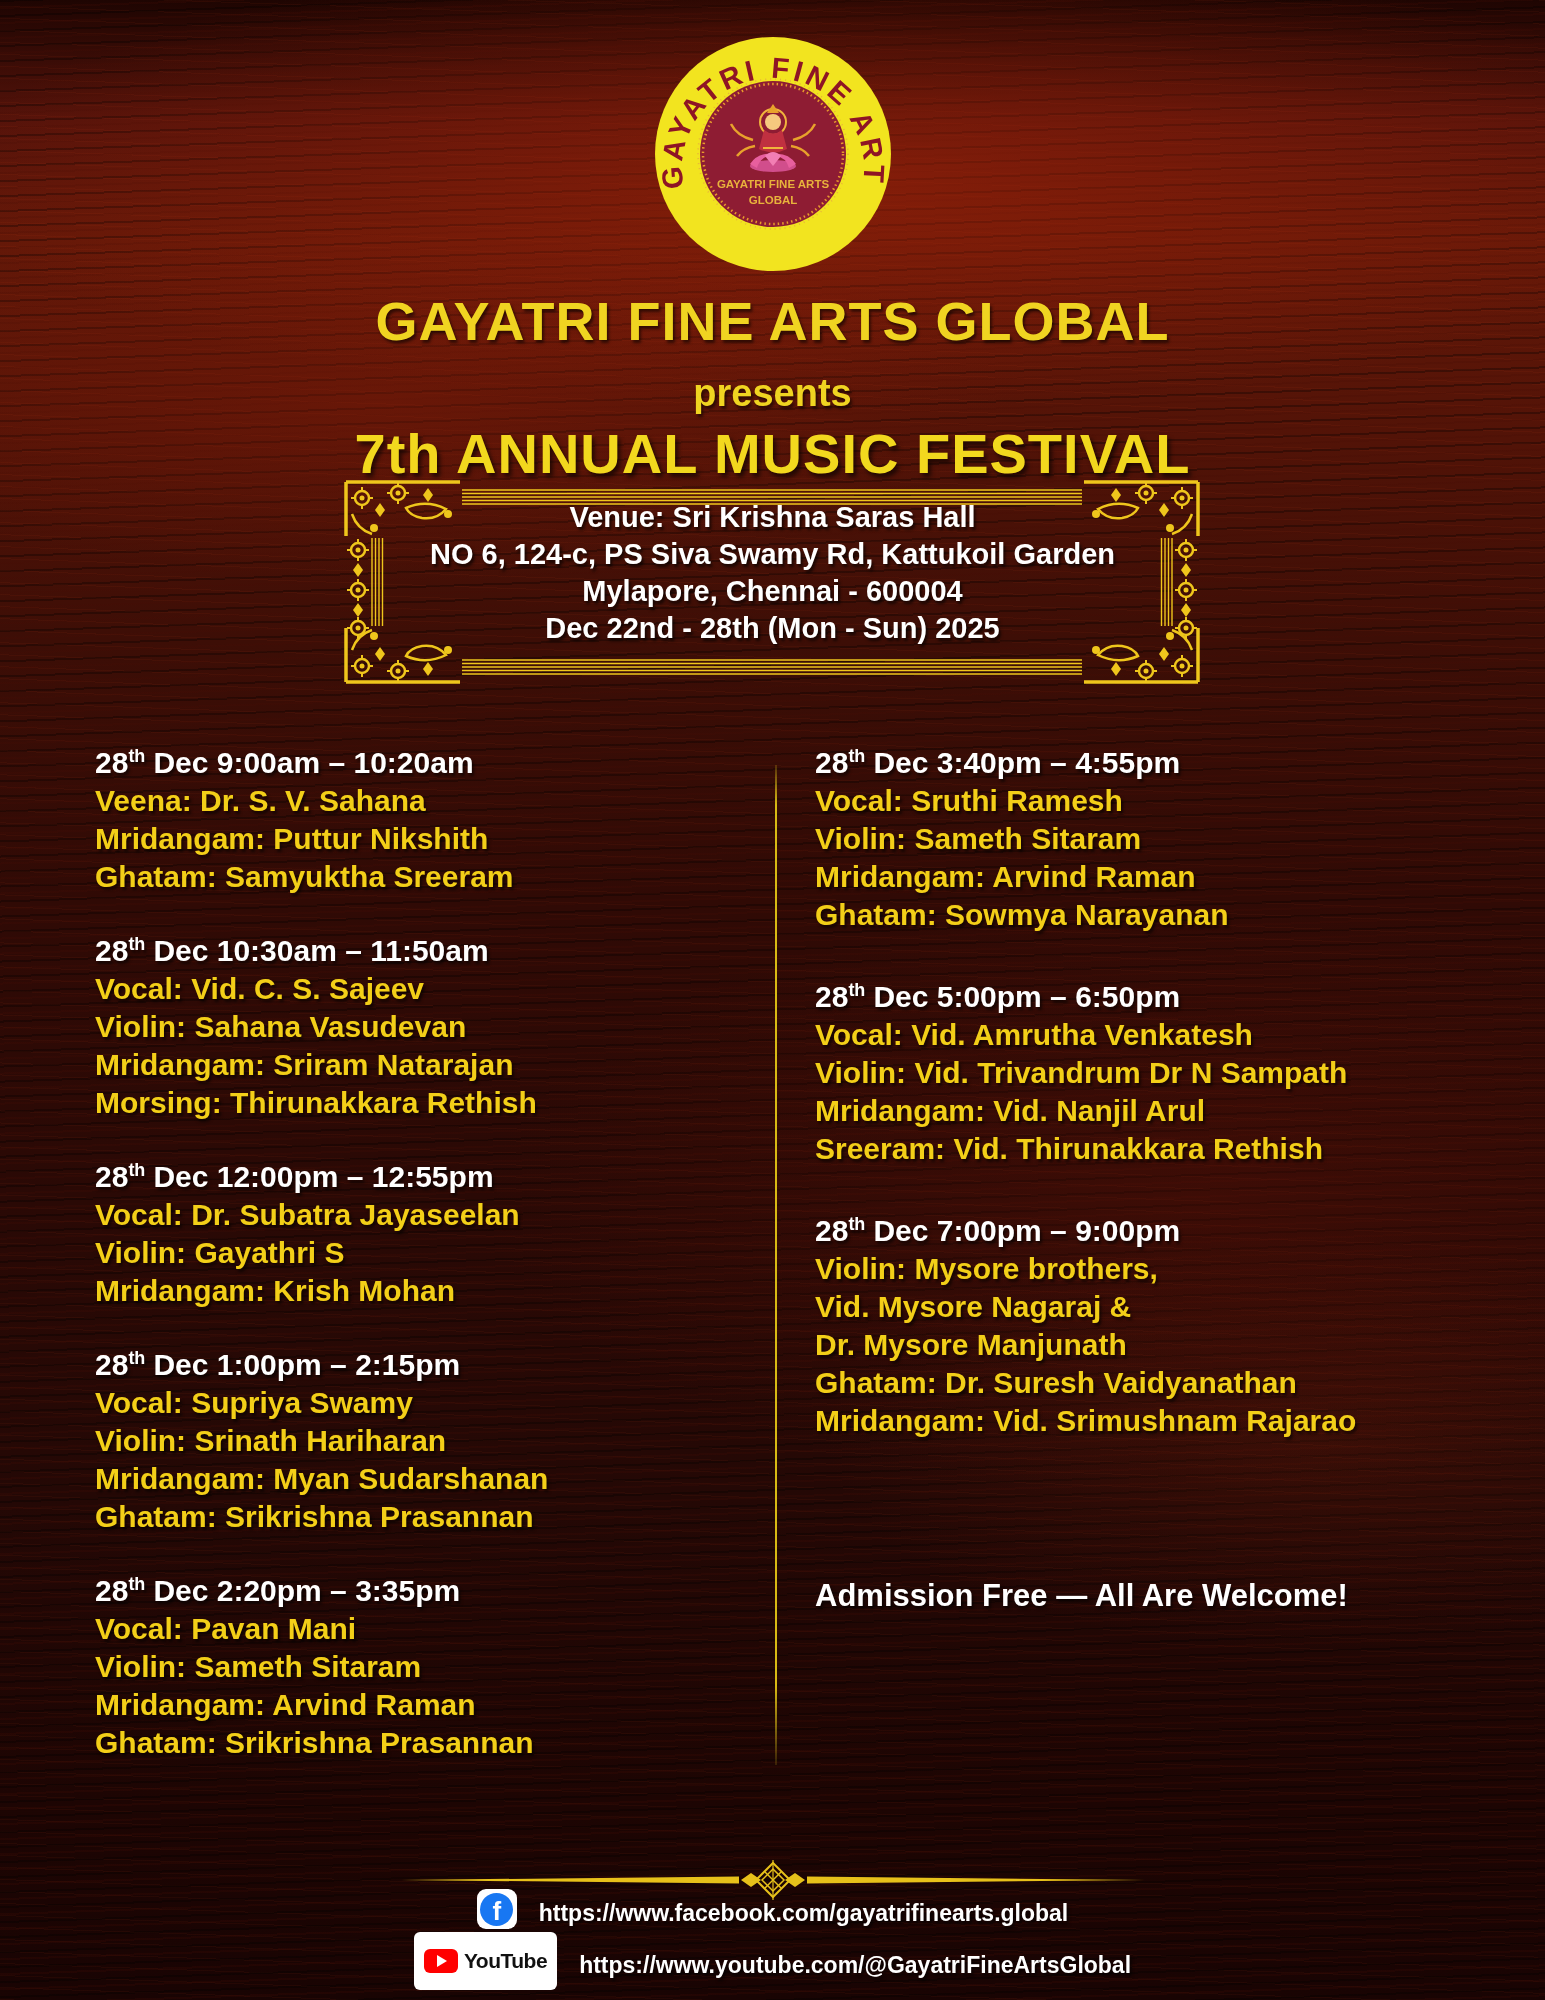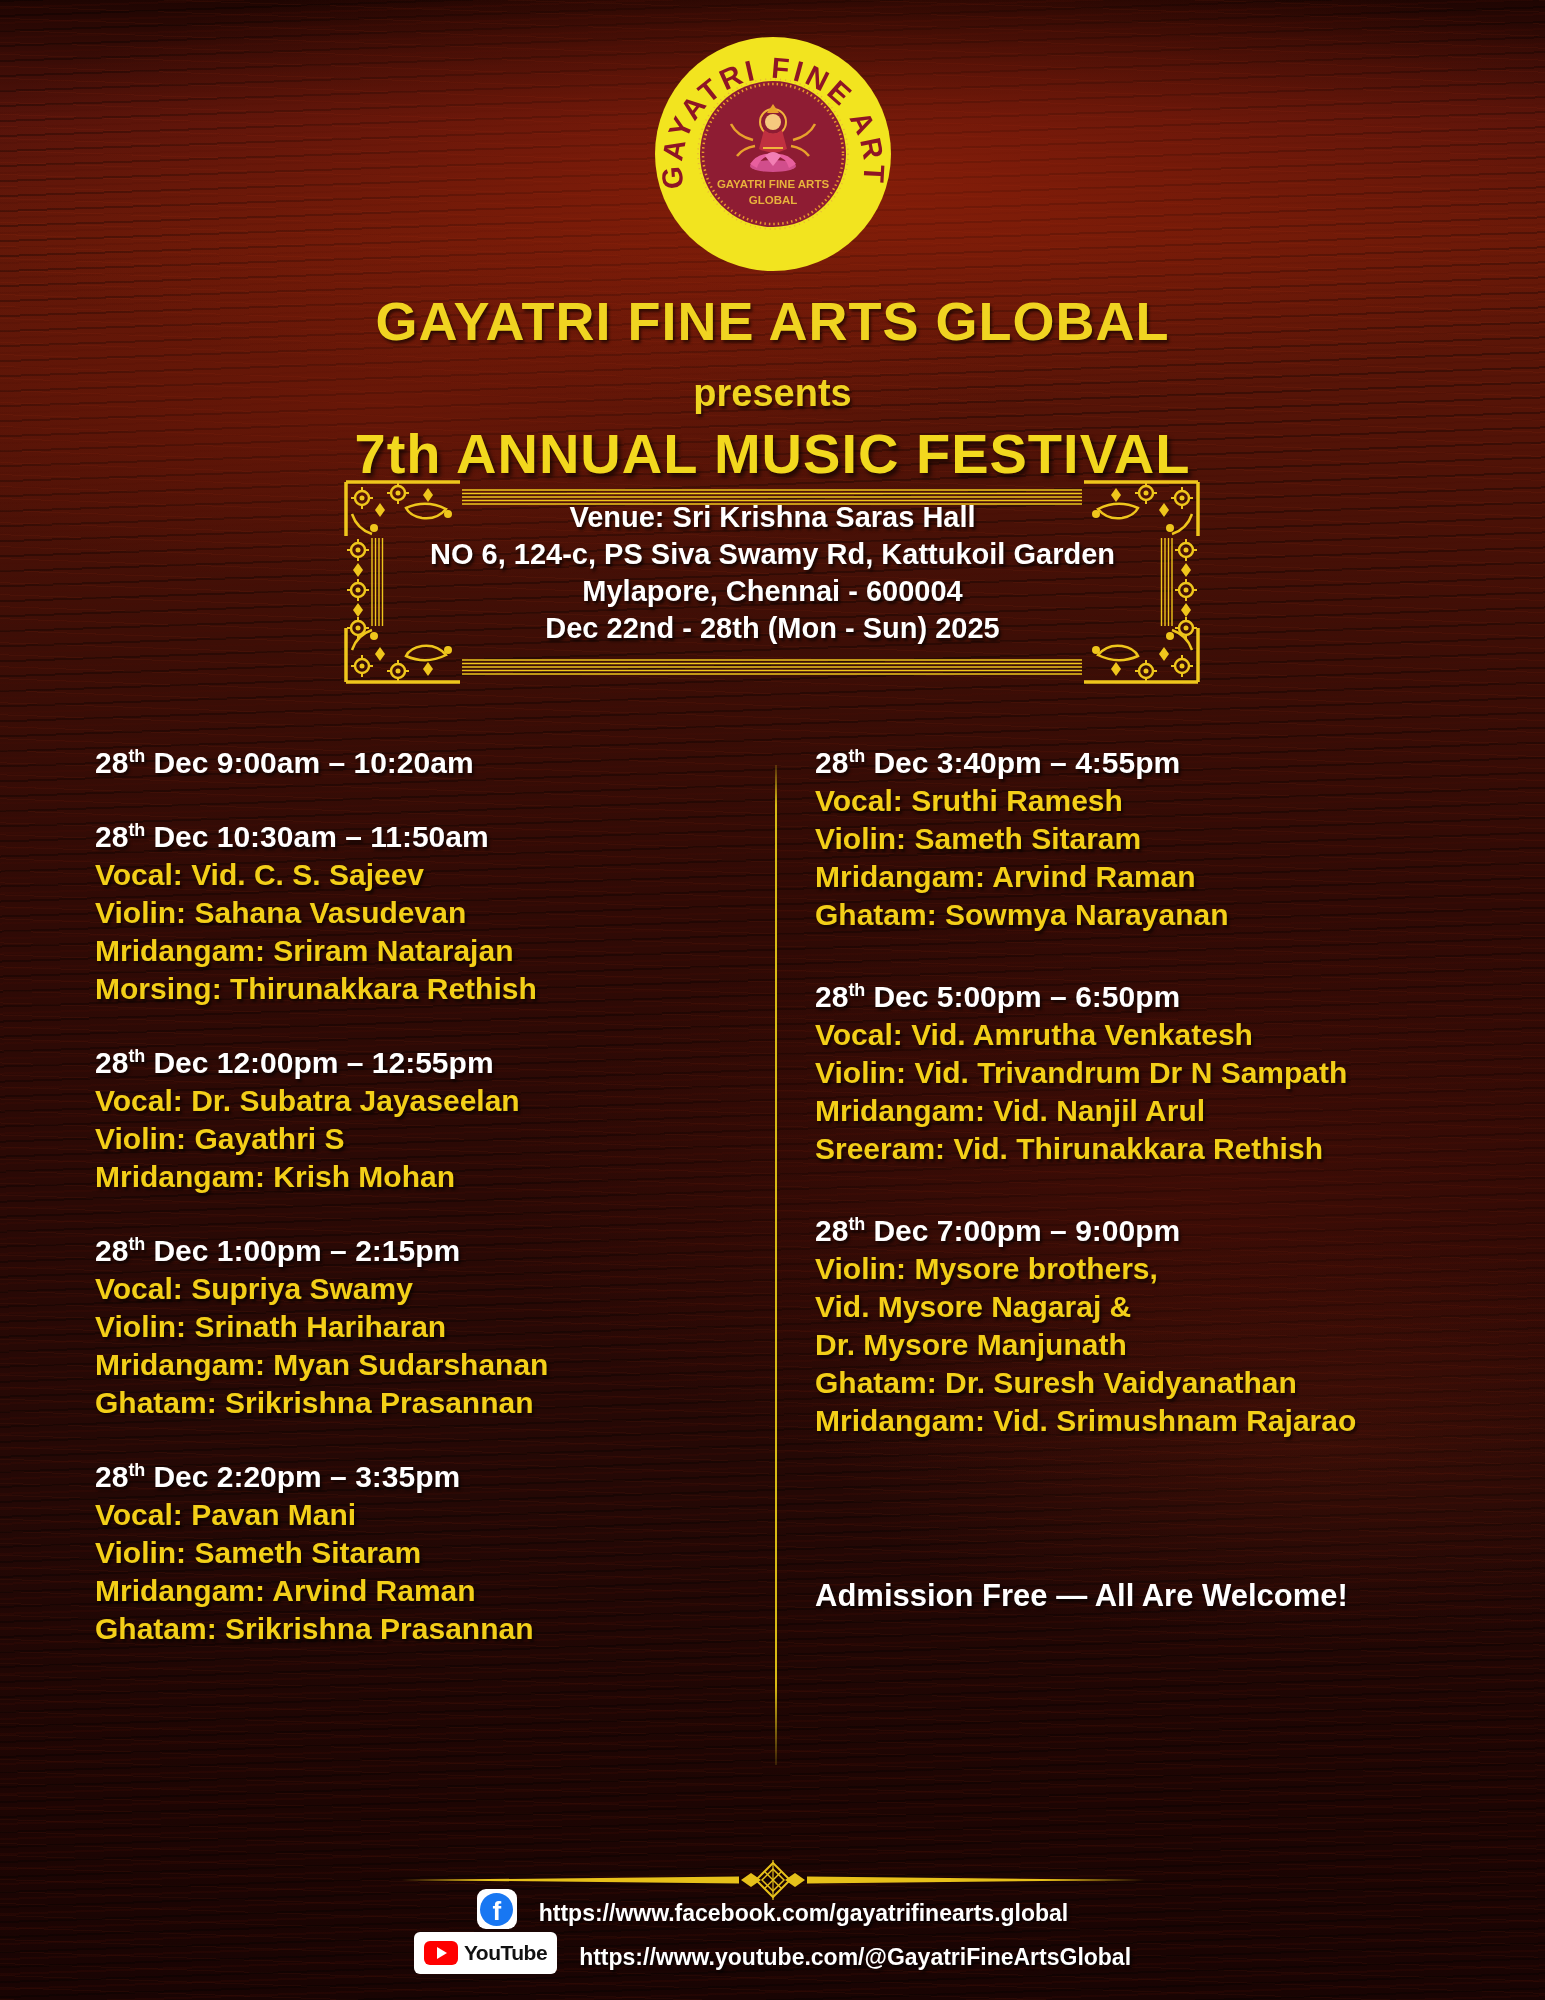--- a/index.html
+++ b/index.html
@@ -46,21 +46,21 @@
     text-shadow:2px 3px 3px rgba(0,0,0,.6);}
   
   .footer-divider{position:absolute;left:50%;top:1858px;transform:translateX(-50%);width:760px;height:44px;}
   .social-row{position:absolute;left:0;right:0;display:flex;justify-content:center;align-items:center;gap:22px;}
   .fb-row{top:1889px;}
   .yt-row{top:1932px;}
   .social-url{color:#fff;font-size:23px;font-weight:bold;text-shadow:2px 3px 3px rgba(0,0,0,.65);white-space:nowrap;margin-top:8px;}
   .fb-tile{width:40px;height:40px;background:#fff;border-radius:9px;display:flex;align-items:center;justify-content:center;}
   .fb-circle{width:33px;height:33px;border-radius:50%;background:#1877F2;color:#fff;display:flex;
     align-items:flex-end;justify-content:center;font-weight:bold;font-size:26px;line-height:30px;overflow:hidden;}
-  .yt-badge{height:42px;background:#fff;border-radius:6px;display:flex;align-items:center;gap:6px;padding:0 10px;}
+  .yt-badge{height:42px;background:#fff;border-radius:6px;display:flex;align-items:center;gap:6px;padding:8px 10px;}
   .yt-play{width:34px;height:24px;background:#FF0000;border-radius:6px;display:flex;align-items:center;justify-content:center;}
   .yt-play::after{content:"";display:block;width:0;height:0;border-left:10px solid #fff;
     border-top:6px solid transparent;border-bottom:6px solid transparent;margin-left:2px;}
   .yt-word{color:#111;font-size:21px;font-weight:bold;letter-spacing:-0.5px;}
 </style>
 </head>
 <body>
 
 <div class="poster">
 
@@ -163,20 +163,25 @@
     <div>NO 6, 124-c, PS Siva Swamy Rd, Kattukoil Garden</div>
     <div>Mylapore, Chennai - 600004</div>
     <div>Dec 22nd - 28th (Mon - Sun) 2025</div>
   </div>
 
   <div class="col col-left">
   <div class="entry">
     <div class="entry-header">
       <span class="day">28</span><sup class="suffix">th</sup><span class="rest">Dec 9:00am – 10:20am</span>
     </div>
+    <div class="entry-lines">
+          <div class="entry-line">Veena: Dr. S. V. Sahana</div>
+          <div class="entry-line">Mridangam: Puttur Nikshith</div>
+          <div class="entry-line">Ghatam: Samyuktha Sreeram</div>
+        </div>
   </div>
 
   <div class="entry">
     <div class="entry-header">
       <span class="day">28</span><sup class="suffix">th</sup><span class="rest">Dec 10:30am – 11:50am</span>
     </div>
     <div class="entry-lines">
           <div class="entry-line">Vocal: Vid. C. S. Sajeev</div>
           <div class="entry-line">Violin: Sahana Vasudevan</div>
           <div class="entry-line">Mridangam: Sriram Natarajan</div>

